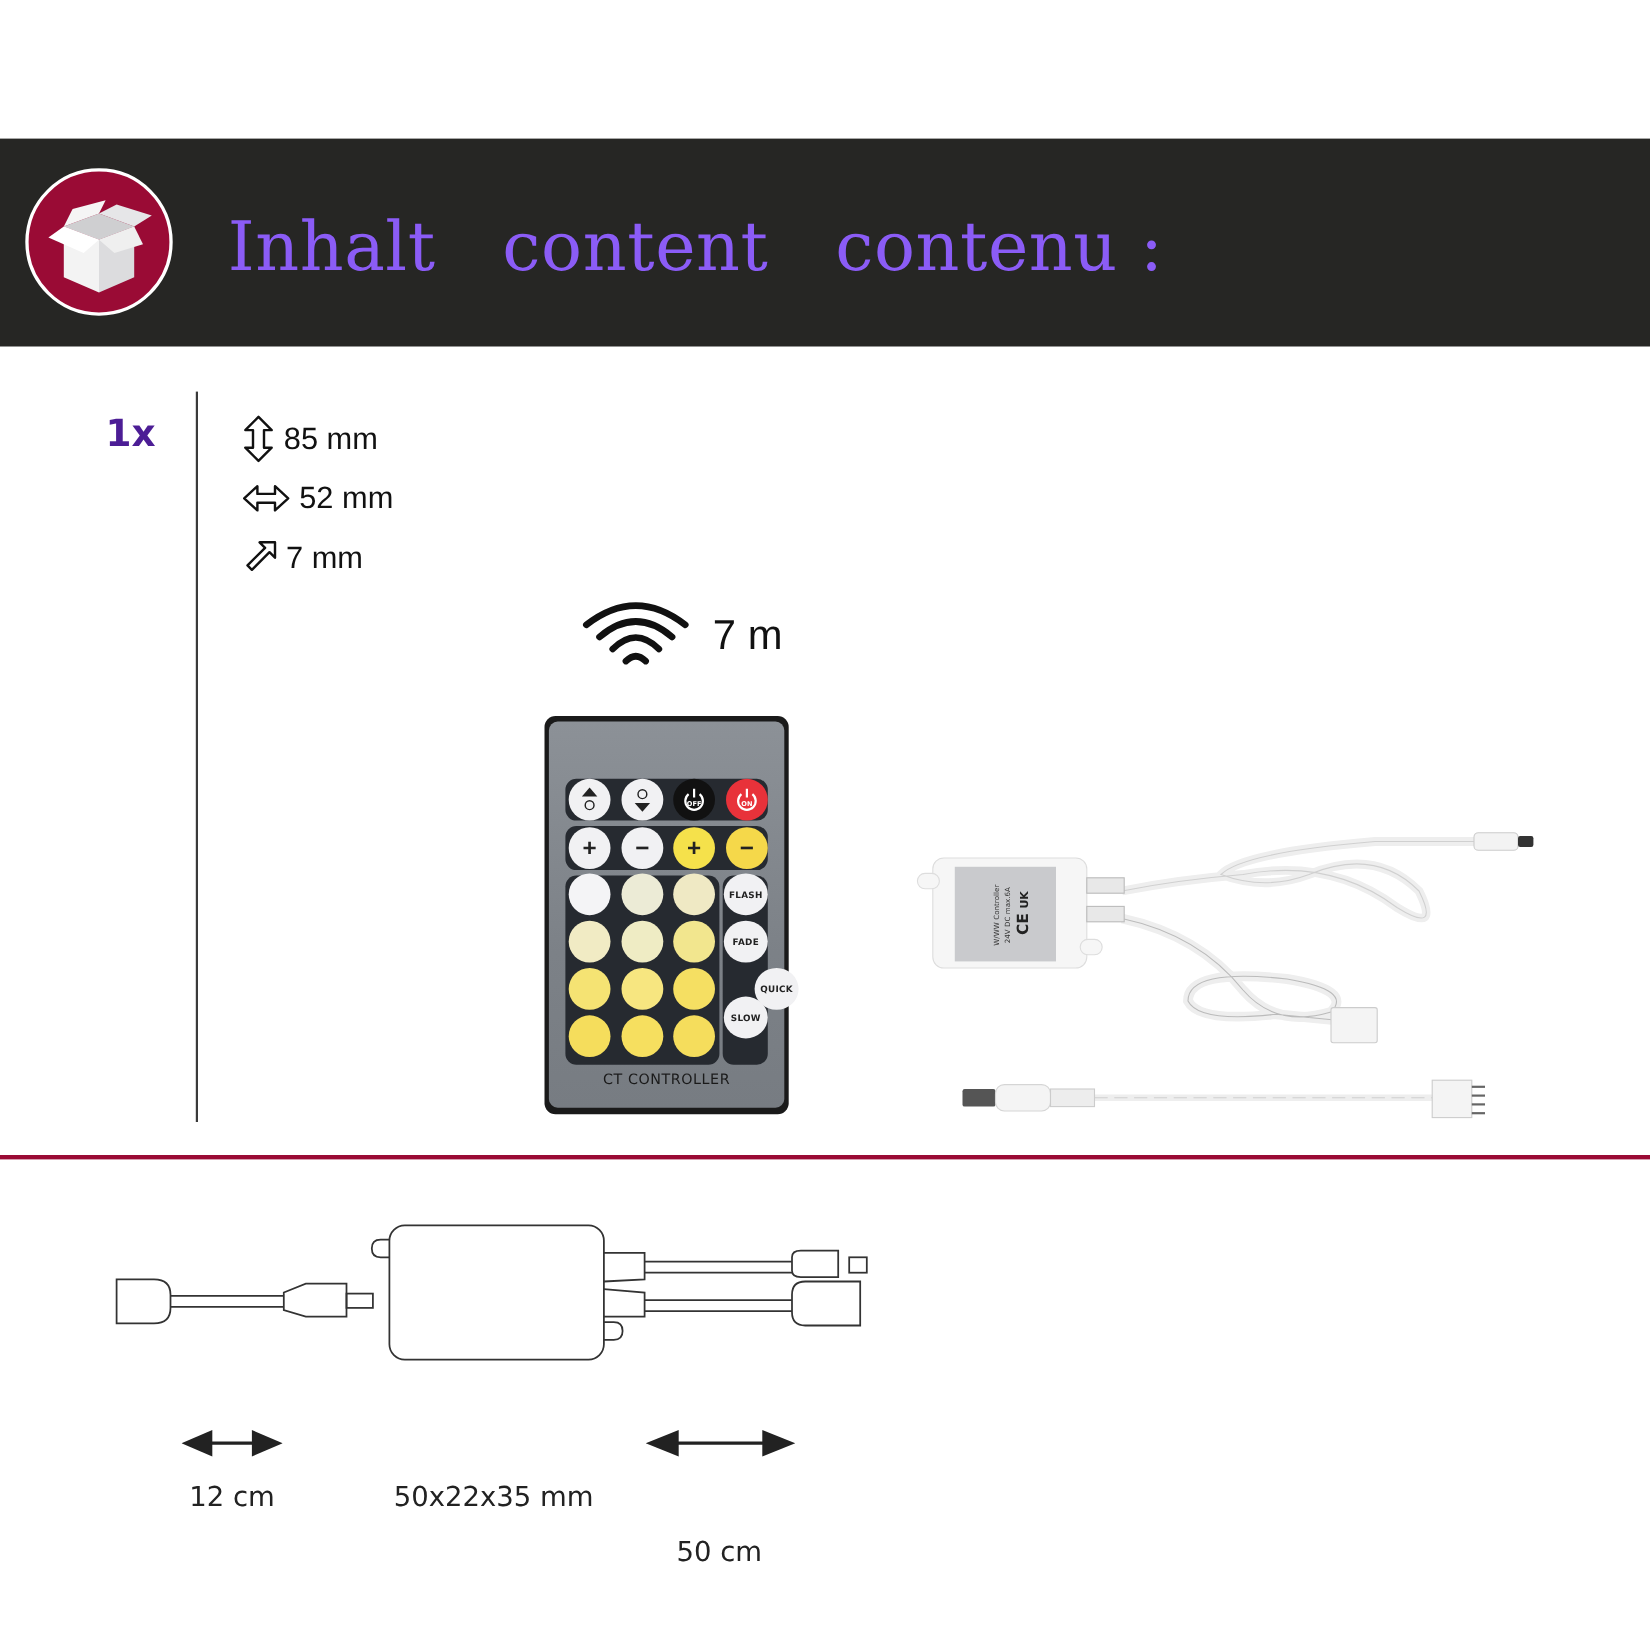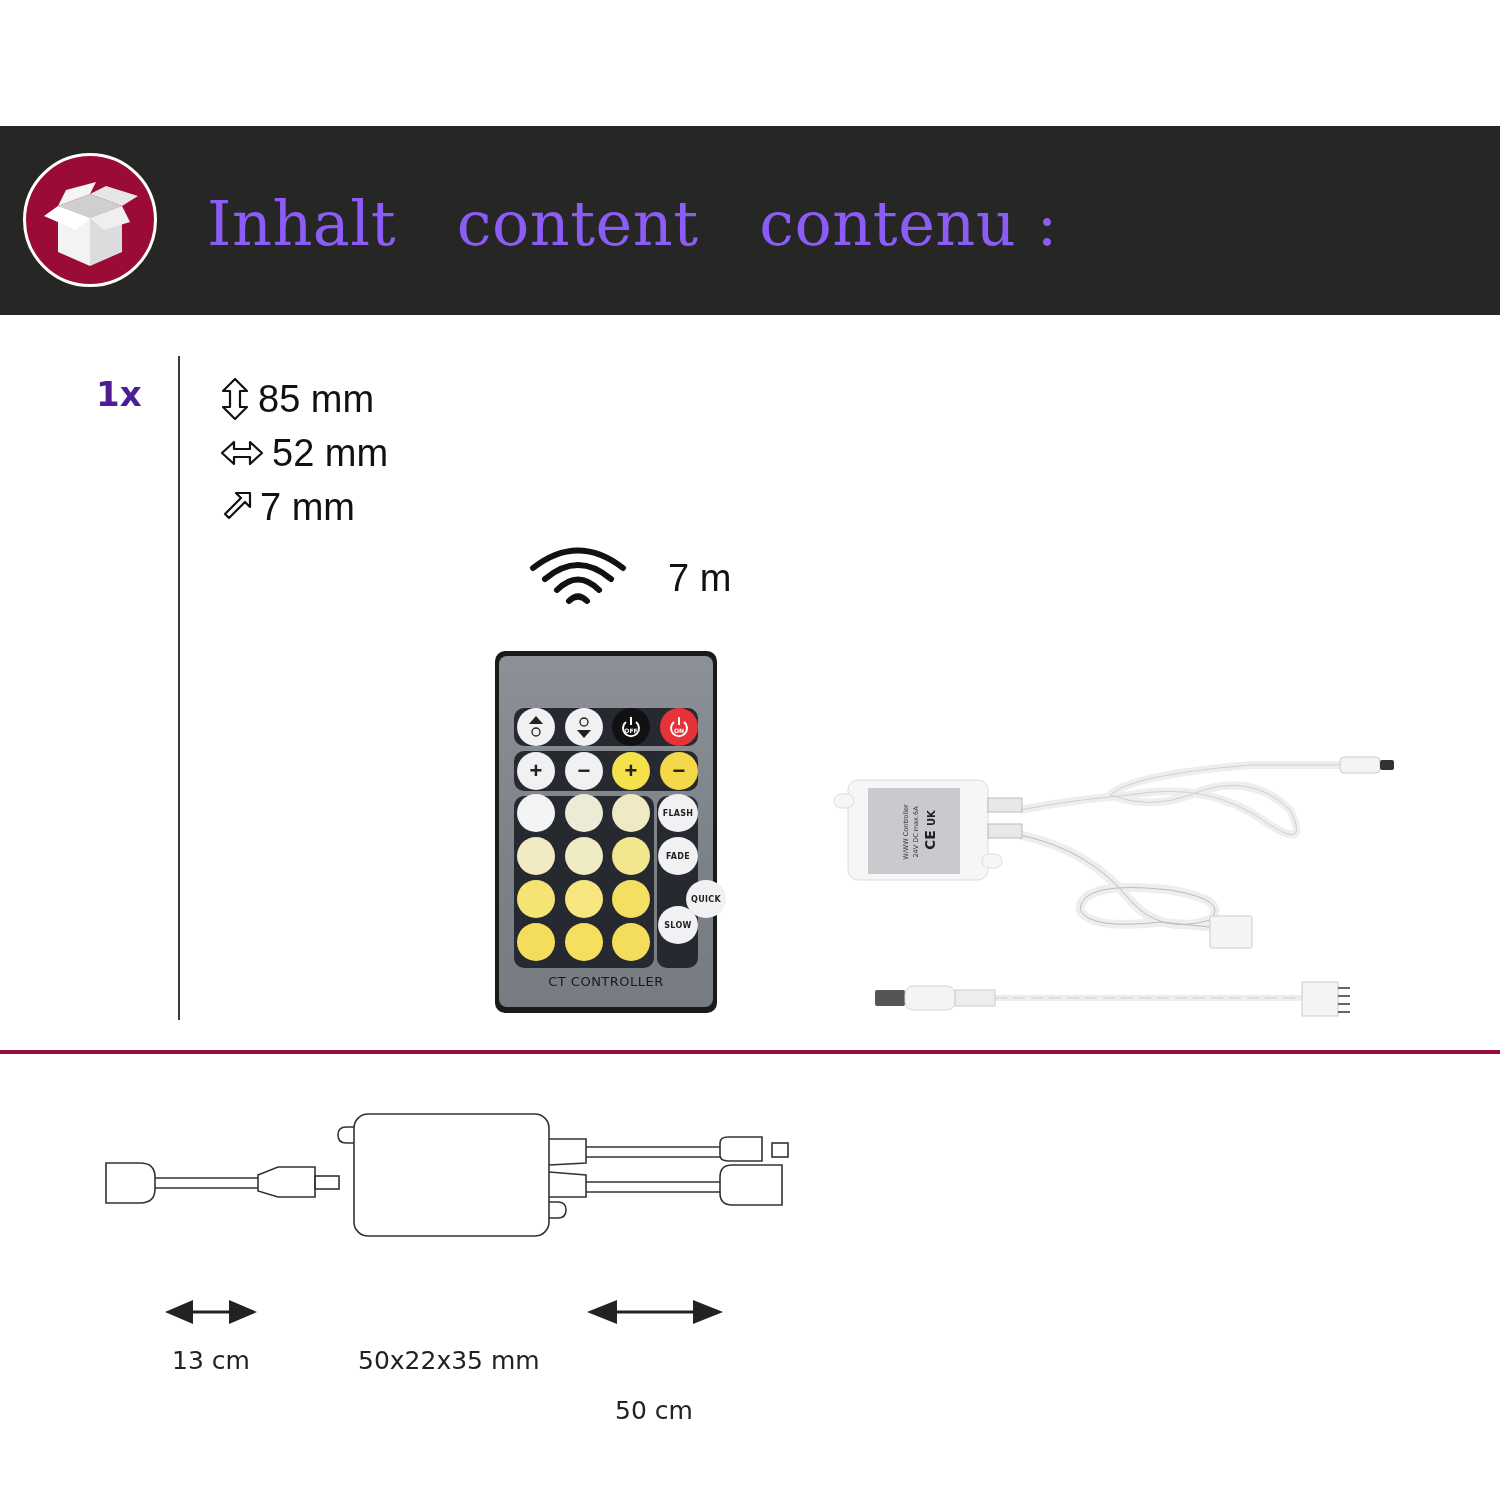--- a/index.html
+++ b/index.html
@@ -3,23 +3,23 @@
   <meta charset="utf-8">
   <style>
     html, body { margin: 0; padding: 0; background: #ffffff; }
     body { width: 1500px; height: 1500px; position: relative; overflow: hidden; font-family: "Liberation Sans", sans-serif; }
     .abs { position: absolute; }
     .header-band { left: 0; top: 126px; width: 1500px; height: 189px; background: #262624; }
     .box-badge { left: 23px; top: 153px; width: 134px; height: 134px; border-radius: 50%; background: #9a0b35; border: 3px solid #ffffff; box-sizing: border-box; }
     .header-title { left: 207px; top: 184px; color: #8b5cf6; font-family: "DejaVu Serif", serif; font-size: 62px; letter-spacing: 0.5px; white-space: pre; line-height: 80px; }
     .qty { left: 96px; top: 374px; font-size: 34px; font-weight: bold; color: #4c1d95; font-family: "DejaVu Sans", sans-serif; }
     .vline { left: 178px; top: 356px; width: 2px; height: 664px; background: #3a3a3a; }
-    .dim-row { left: 220px; height: 50px; display: flex; align-items: center; font-family: "Liberation Sans", sans-serif; font-size: 38px; color: #111; }
+    .dim-row { left: 220px; height: 50px; display: flex; align-items: center; font-family: "Liberation Sans", sans-serif; font-size: 28px; color: #111; }
     .dim-row svg { margin-right: 8px; }
-    .range { left: 528px; top: 543px; display: flex; align-items: center; gap: 20px; }
+    .range { left: 528px; top: 543px; display: flex; align-items: center; }
     .range-label { font-size: 38px; color: #111; margin-left: 20px; font-family: "Liberation Sans", sans-serif; }
     .remote { left: 495px; top: 651px; width: 222px; height: 362px; border-radius: 10px; background: #1a1a1a; }
     .remote-face { position: absolute; left: 4px; top: 5px; right: 4px; bottom: 6px; border-radius: 8px; background: linear-gradient(180deg,#8c9197 0%,#7c8187 60%,#777c82 100%); }
     .panel { position: absolute; background: #262a30; border-radius: 10px; }
     .btn { position: absolute; width: 38px; height: 38px; border-radius: 50%; display: flex; align-items: center; justify-content: center; font-weight: bold; color: #222; font-size: 22px; box-sizing: border-box; }
     .btn-mode { width: 40px; height: 38px; background: #f1f1f3; font-size: 8px; letter-spacing: 0.3px; color: #222; font-family: "DejaVu Sans", sans-serif; }
     .remote-label { position: absolute; left: 0; right: 0; bottom: 18px; text-align: center; font-size: 13px; color: #1a1a1a; letter-spacing: 0.5px; font-family: "DejaVu Sans", sans-serif; }
     .divider { left: 0; top: 1050px; width: 1500px; height: 4px; background: #9a0b35; }
     .meas { font-family: "DejaVu Sans", sans-serif; font-size: 25px; color: #222; }
   </style>
@@ -191,20 +191,20 @@
     <line x1="486" y1="87" x2="620" y2="87"></line>
     <path d="M620 72 Q620 60 632 60 L682 60 L682 100 L632 100 Q620 100 620 88 Z"></path>
   </g>
 </svg>
 
 <svg class="abs" style="left:165px;top:1298px" width="92" height="28" viewBox="0 0 92 28">
   <polygon points="0,14 28,2 28,26" fill="#222"></polygon>
     <polygon points="92,14 64,2 64,26" fill="#222"></polygon>
     <line x1="26" y1="14" x2="66" y2="14" stroke="#222" stroke-width="3"></line>
 </svg>
-<div class="abs meas" style="left:172px;top:1346px">13 cm</div>
+<div class="abs meas" style="left:172px;top:1346px">12 cm</div>
 <div class="abs meas" style="left:358px;top:1346px">50x22x35 mm</div>
 <svg class="abs" style="left:587px;top:1298px" width="136" height="28" viewBox="0 0 136 28">
   <polygon points="0,14 30,2 30,26" fill="#222"></polygon>
     <polygon points="136,14 106,2 106,26" fill="#222"></polygon>
     <line x1="28" y1="14" x2="108" y2="14" stroke="#222" stroke-width="3"></line>
 </svg>
 <div class="abs meas" style="left:615px;top:1396px">50 cm</div>
 
 </body></html>

